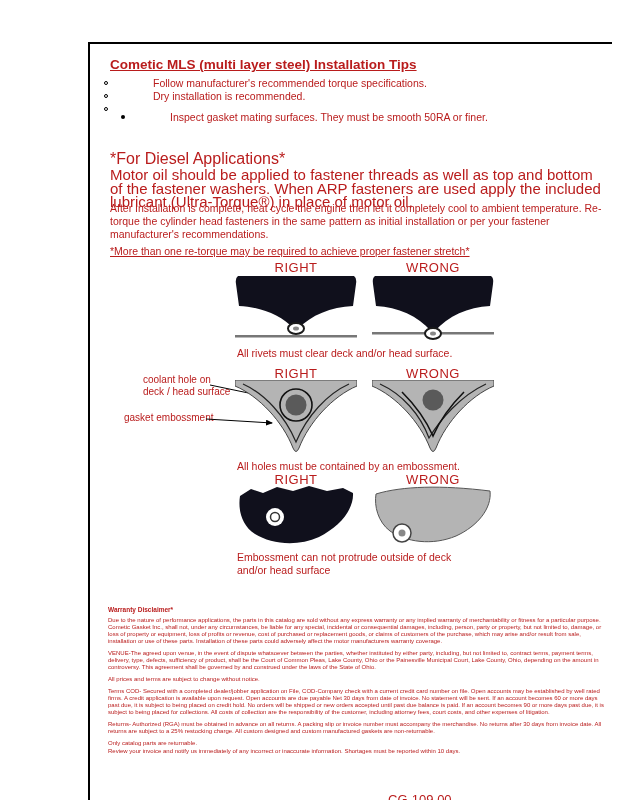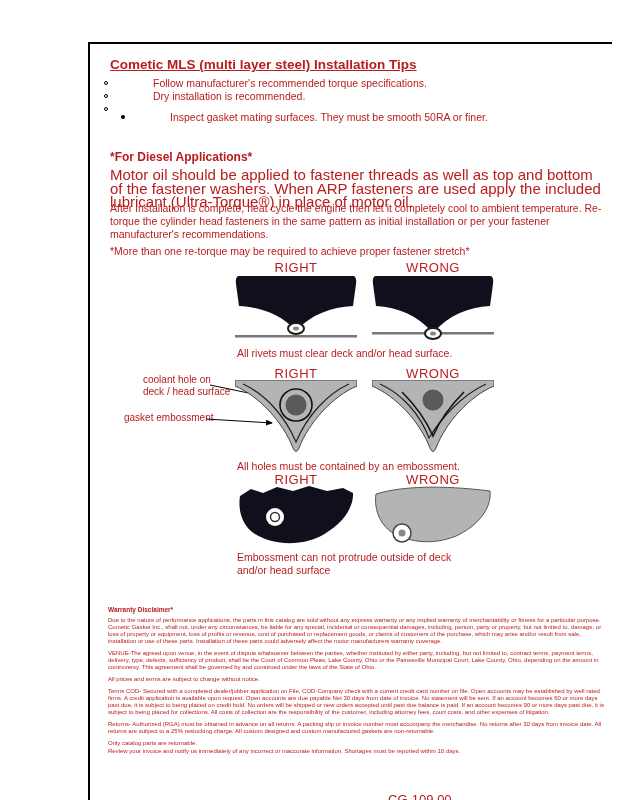--- a/index.html
+++ b/index.html
@@ -13,24 +13,24 @@
   .border-bottom { position:absolute; left:88px;  top:790px; width:524px; height:2px;  background:#000; }
 
   .title { position:absolute; left:110px; top:25px; font-size:13.5px; font-weight:bold; text-decoration:underline; }
 
   .bullets { position:absolute; left:104px; top:45px; font-size:10.5px; line-height:13px; width:500px; }
   .bullet-row { display:flex; align-items:flex-start;gap:40px; }
   .obullet { width:4px; height:4px; border:1px solid #000; border-radius:50%; margin:4px 5px 0 0; flex:none; }
   .fbullet { width:4px; height:4px; background:#000; border-radius:50%; margin:4px 5px 0 0; flex:none; }
   .sub { margin-left:17px; }
 
-  .diesel-head { position:absolute; left:110px; top:118px; font-size:12px; font-weight:bold; }
+  .diesel-head { position:absolute; left:110px; top:118px; font-size:16px; font-weight:normal; }
   .para1 { position:absolute; left:110px; top:136px; width:492px; font-size:15px; line-height:13.5px; }
   .para2 { position:absolute; left:110px; top:170px; width:492px; font-size:10.5px; line-height:13px; }
-  .note  { position:absolute; left:110px; top:213px; font-size:10.5px; }
+  .note  { position:absolute; left:110px; top:213px; font-size:10.5px;text-decoration:underline; }
 
   .colhdr { position:absolute; width:122px; text-align:center; font-size:13px; letter-spacing:0.5px; }
   .h1r { left:235px; top:228px; } .h1w { left:372px; top:228px; }
   .h2r { left:235px; top:334px; } .h2w { left:372px; top:334px; }
   .h3r { left:235px; top:440px; } .h3w { left:372px; top:440px; }
 
   .diag { position:absolute; }
   .d1r { left:235px; top:244px; } .d1w { left:372px; top:244px; }
   .d2r { left:235px; top:348px; } .d2w { left:372px; top:348px; }
   .d3r { left:235px; top:452px; } .d3w { left:372px; top:452px; }

